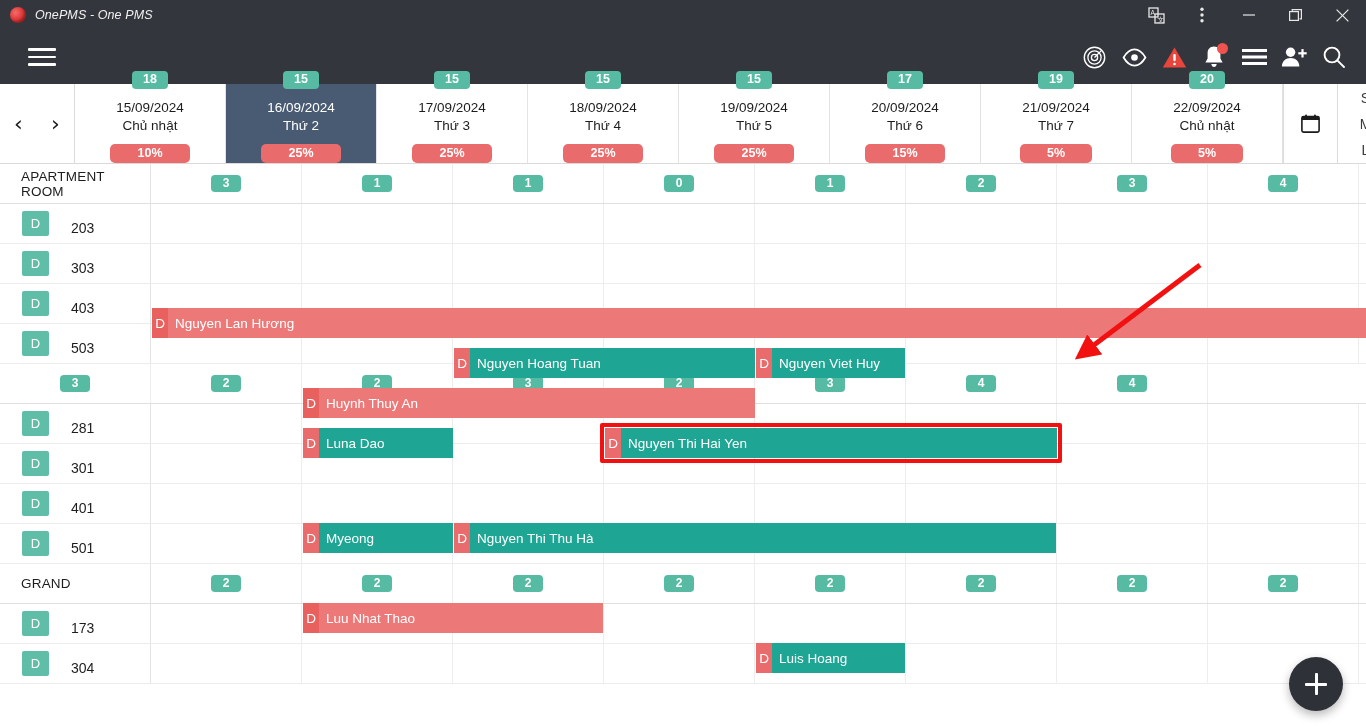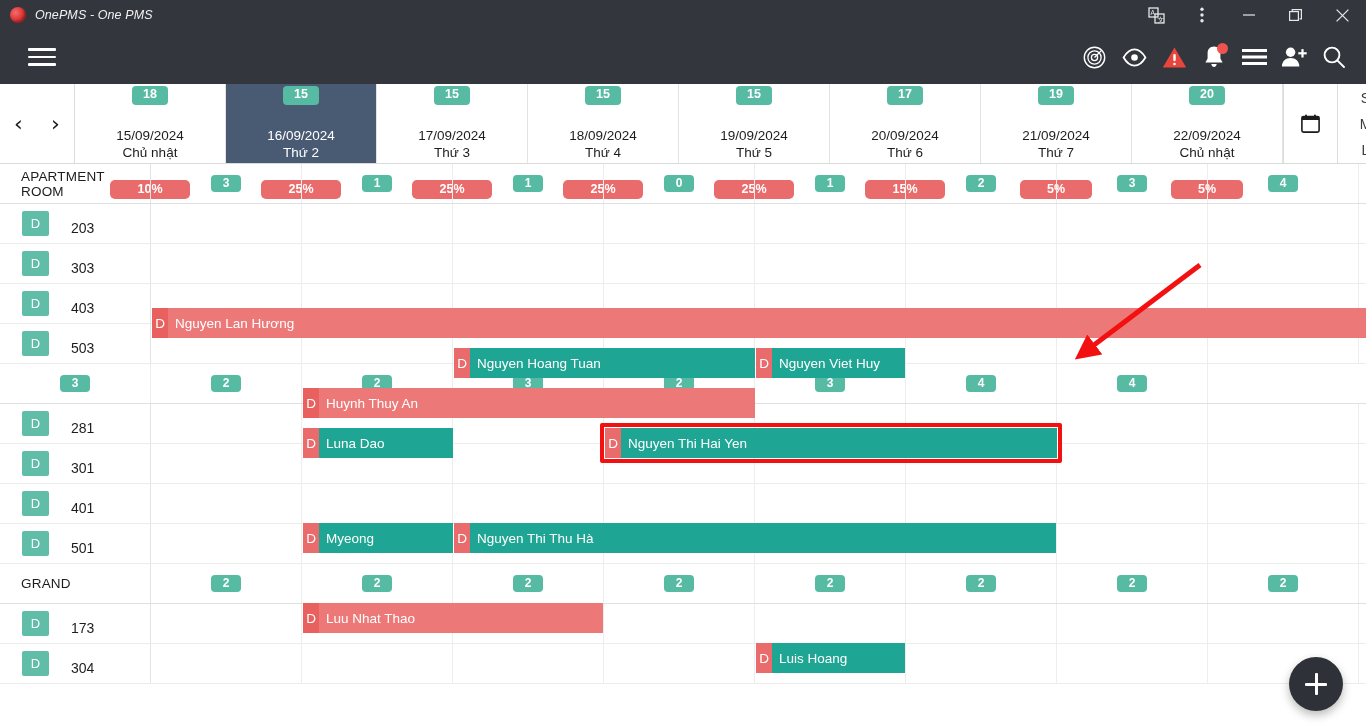--- a/index.html
+++ b/index.html
@@ -61,35 +61,35 @@
   .cell-nav {
     width: 75px; flex: 0 0 75px; display: flex; align-items: center;
     justify-content: space-around; border-right: 1px solid #dcdcdc;
     color: #222;
   }
   .navarrow { font-size: 22px; line-height: 1; padding: 0 3px; color: #1b1b1b;
     font-family: "DejaVu Sans", sans-serif; }
 
   .daycol {
     width: 151px; flex: 0 0 151px; border-right: 1px solid #e3e3e3;
-    display: flex; flex-direction: column; align-items: center; justify-content: flex-start;
+    display: flex; flex-direction: column; align-items: center; justify-content: flex-end;
     padding-top: 2px;
   }
   .daycol.selected { background: #495a73; }
   .daycol.selected .d-date, .daycol.selected .d-dow { color: #ffffff; }
   .cnt-pill {
     background: #57bba4; color: #fff; font-size: 12.5px; font-weight: 700;
     border-radius: 4px; padding: 2px 11px 3px; line-height: 1.08; min-width: 34px;
     text-align: center;
   }
-  .d-date { font-size: 13.5px; color: #1d1d1d; margin-top: 22px; line-height: 1.28; }
+  .d-date { font-size: 13.5px; color: #1d1d1d; margin-top: 10px; line-height: 1.28; }
   .d-dow  { font-size: 13.5px; color: #1d1d1d; line-height: 1.28; }
   .pct-pill {
     background: #ea6b6b; color: #fff; font-size: 12.5px; font-weight: 700;
-    border-radius: 5px; padding: 2px 27px 3px; margin-top: 19px; line-height: 1.12;
+    border-radius: 5px; padding: 2px 27px 3px; margin-top: 10px; line-height: 1.12;
   }
   .cell-cal {
     width: 55px; flex: 0 0 55px; display: flex; align-items: center; justify-content: center;
     border-right: 1px solid #dcdcdc; border-left: 1px solid #dcdcdc;
   }
   .cell-sizes {
     width: 55px; flex: 0 0 55px; display: flex; flex-direction: column;
     align-items: center; justify-content: center; gap: 10px;
     font-size: 14px; color: #3b3b3b;
   }

